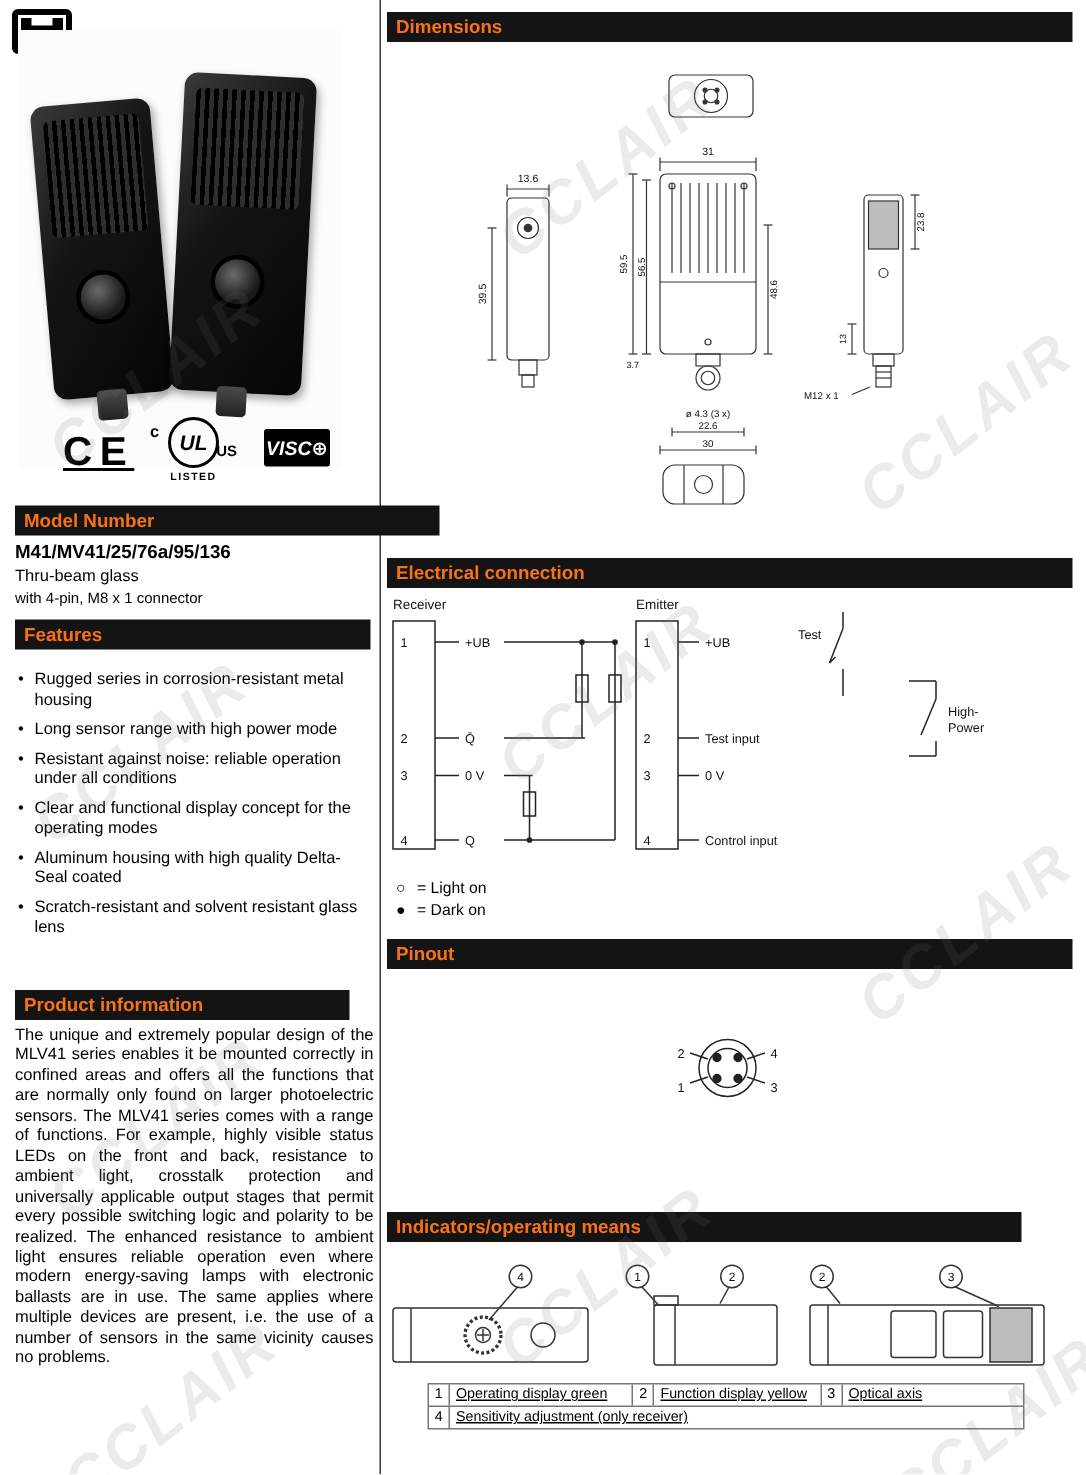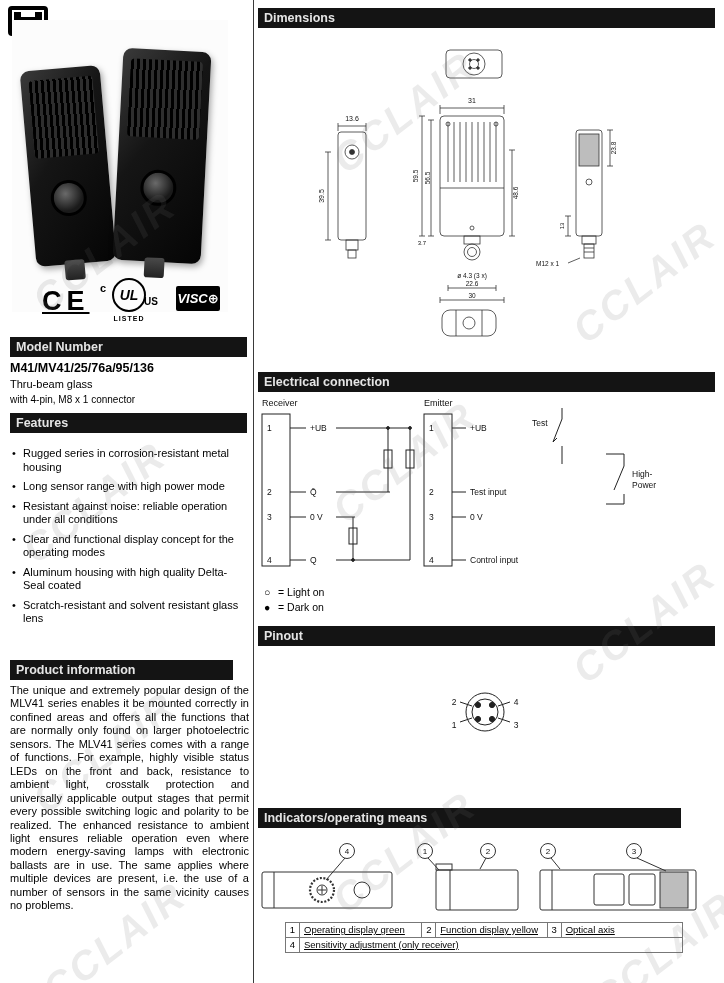--- a/index.html
+++ b/index.html
@@ -7,21 +7,21 @@
   body { font-family:"Liberation Sans","DejaVu Sans",sans-serif; color:#000; }
   #page { position:relative; width:724px; height:983px; background:#fff; overflow:hidden; }
 
   .abs { position:absolute; }
 
   
   .wm { position:absolute; font-size:40px; font-weight:bold; font-style:italic; letter-spacing:3px;
         color:rgba(110,110,110,0.14); transform:rotate(-38deg); white-space:nowrap; pointer-events:none; z-index:5; }
 
   
-  .bar { position:absolute; background:#141414; color:#e5e5e5; font-weight:bold; font-size:12.5px;
+  .bar { position:absolute; background:#141414; color:#f97316; font-weight:bold; font-size:12.5px;
          padding:3px 6px 0 6px; height:20px; z-index:3; }
 
   
   #divider { position:absolute; left:253px; top:0; width:1px; height:983px; background:#3a3a3a; }
 
   
   #logo { left:8px; top:6px; width:40px; height:30px; background:#fff; border:4px solid #000; border-radius:4px; }
   #logo .lbar { position:absolute; background:#000; }
   #logo .v1 { left:2px; top:2px; width:7px; height:18px; }
   #logo .v2 { right:2px; top:2px; width:7px; height:18px; }
@@ -49,21 +49,21 @@
   #ul-mark { left:100px; top:278px; width:58px; height:48px; font-weight:bold; }
   #ul-circle { position:absolute; left:12px; top:0; width:34px; height:34px; border:2.5px solid #000; border-radius:50%;
        display:flex; align-items:center; justify-content:center; font-style:italic; font-size:14px; }
   #ul-c { position:absolute; left:0; top:4px; font-size:11px; }
   #ul-us { position:absolute; right:0; top:18px; font-size:10px; }
   #ul-listed { position:absolute; left:0; right:0; top:37px; text-align:center; font-size:7px; letter-spacing:1px; }
   #visco { left:176px; top:286px; width:44px; height:25px; background:#000; color:#fff; border-radius:2px;
        display:flex; align-items:center; justify-content:center; font-weight:bold; font-style:italic; font-size:13px; }
 
   
-  #bar-model    { left:10px; top:337px; width:237px; }
+  #bar-model    { left:10px; top:337px; width:283px; }
   #model-number { left:10px; top:361px; font-size:12.5px; font-weight:bold; }
   #model-sub1   { left:10px; top:378px; font-size:11px; }
   #model-sub2   { left:10px; top:394px; font-size:10px; }
   #bar-features { left:10px; top:413px; width:237px; }
   #features     { left:10px; top:447px; width:238px; }
   #features li  { list-style:none; position:relative; padding-left:13px; font-size:11px; line-height:13.5px; margin-bottom:6px; }
   #features li::before { content:"\2022"; position:absolute; left:2px; top:0; }
   #bar-info     { left:10px; top:660px; width:223px; }
   #info-text    { left:10px; top:684px; width:239px; font-size:11px; line-height:13.45px; text-align:justify; }
 

